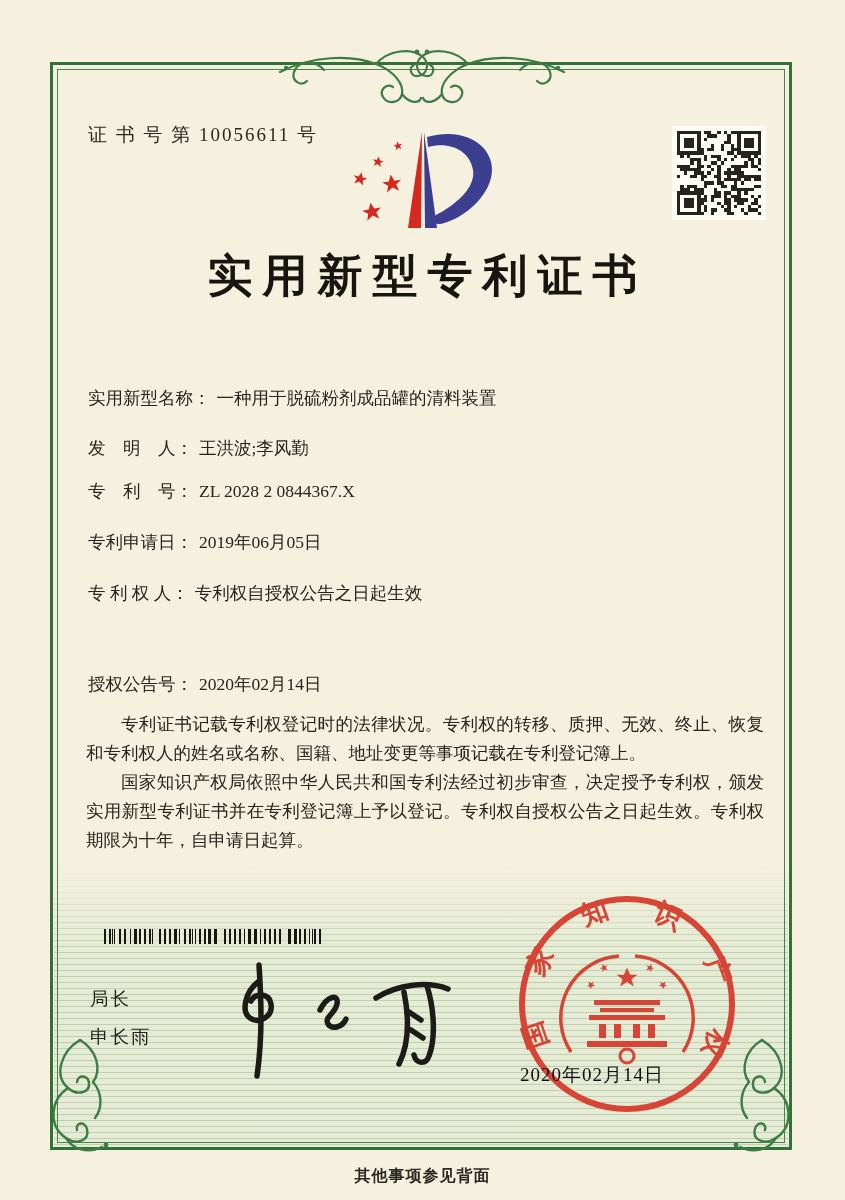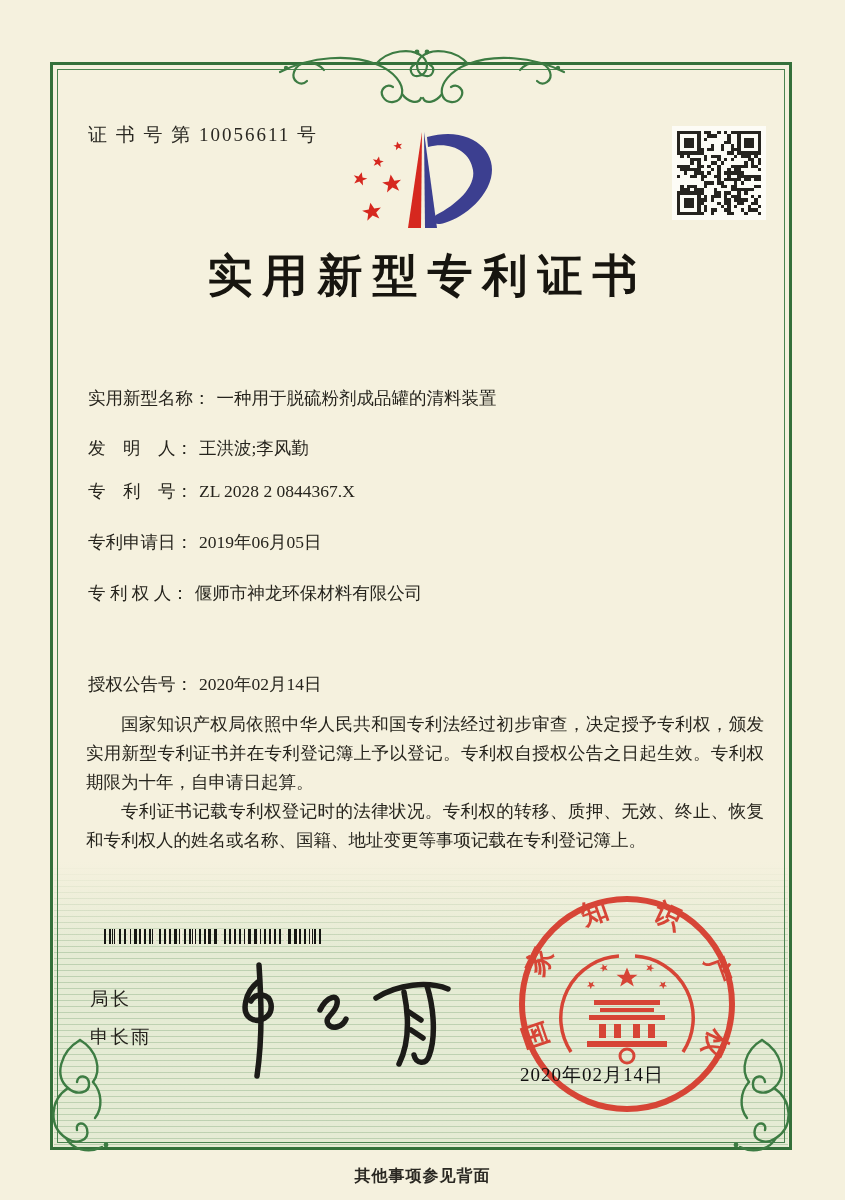--- a/index.html
+++ b/index.html
@@ -456,29 +456,29 @@
   <div class="frow r2">
     <span class="lab">发　明　人：</span><span class="val">王洪波;李风勤</span>
   </div>
   <div class="frow r3">
     <span class="lab">专　利　号：</span><span class="val">ZL 2028 2 0844367.X</span>
   </div>
   <div class="frow r4">
     <span class="lab">专利申请日：</span><span class="val">2019年06月05日</span>
   </div>
   <div class="frow r5">
-    <span class="lab">专 利 权 人：</span><span class="val">偃师市神龙环保材料有限公司</span>
+    <span class="lab">专 利 权 人：</span><span class="val">专利权自授权公告之日起生效</span>
   </div>
   <div class="frow r7">
     <span class="lab">授权公告号：</span><span class="val">2020年02月14日</span>
   </div>
 
   <div class="paras">
+    <p>专利证书记载专利权登记时的法律状况。专利权的转移、质押、无效、终止、恢复和专利权人的姓名或名称、国籍、地址变更等事项记载在专利登记簿上。</p>
     <p>国家知识产权局依照中华人民共和国专利法经过初步审查，决定授予专利权，颁发实用新型专利证书并在专利登记簿上予以登记。专利权自授权公告之日起生效。专利权期限为十年，自申请日起算。</p>
-    <p>专利证书记载专利权登记时的法律状况。专利权的转移、质押、无效、终止、恢复和专利权人的姓名或名称、国籍、地址变更等事项记载在专利登记簿上。</p>
   </div>
 
   <div class="barcode"></div>
 
   <div class="director">
     <div>局长</div>
     <div>申长雨</div>
   </div>
 
   <svg class="signature" width="240" height="118" viewBox="0 0 240 118">

